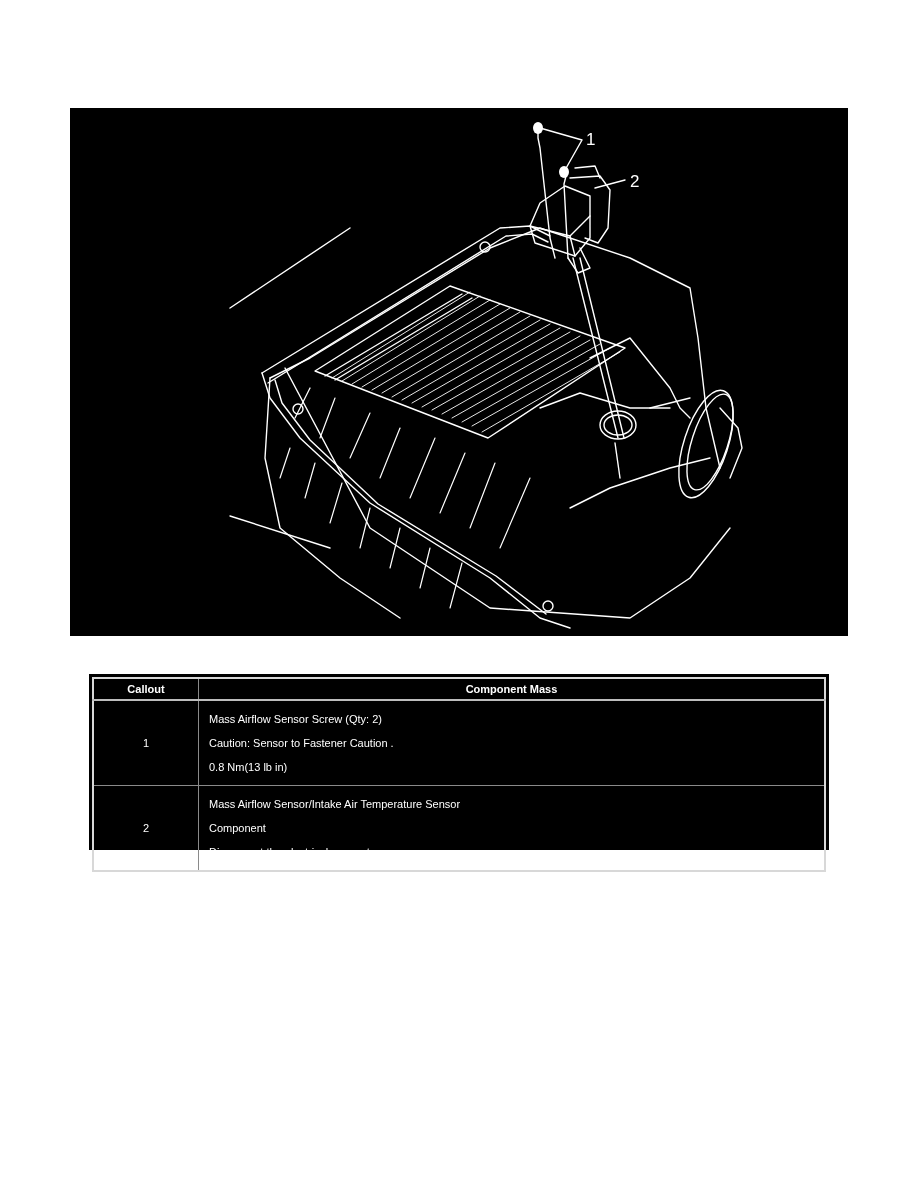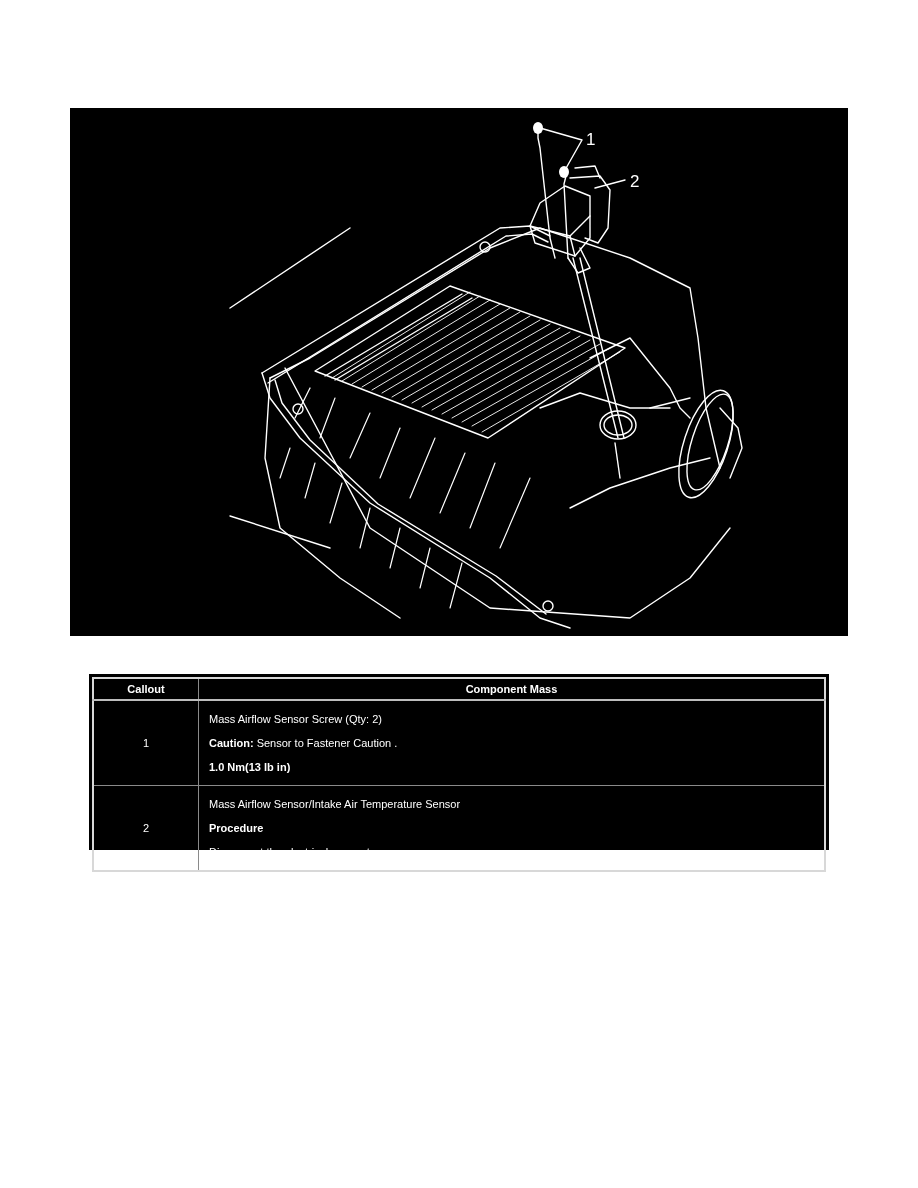--- a/index.html
+++ b/index.html
@@ -12,21 +12,21 @@
                    font-family: "Liberation Sans", sans-serif; }
   .table-wrap { position: absolute; left: 89px; top: 652px; width: 740px; height: 176px;
                 background: #000000; box-sizing: border-box; padding: 3px; margin-top: 22px; }
   table { width: 100%; height: 100%; border-collapse: collapse; color: #ffffff;
           font-size: 11px; border: 2px solid #d8d8d8; box-sizing: border-box; }
   th, td { border: 1px solid #8a8a8a; padding: 0 4px; vertical-align: middle; }
   th { font-weight: bold; text-align: center; height: 20px; border-bottom: 2px solid #bdbdbd; }
   td.callout { text-align: center; width: 96px; }
   td.comp { padding: 6px; }
   .line { display: block; height: 24px; line-height: 24px; padding-left: 4px; }
-  .b { font-weight: bold; }
+  .b { font-weight: normal; }
 </style>
 </head>
 <body>
 
 <div class="figure">
   <svg width="778" height="528" viewBox="0 0 778 528">
     <g fill="none" stroke="#ffffff" stroke-width="1.4" stroke-linejoin="round" stroke-linecap="round">
 
       <path d="M160 200 L280 120"></path>
       <path d="M160 408 L260 440"></path>
@@ -128,26 +128,26 @@
         <th style="width:96px;">Callout</th>
         <th>Component Mass</th>
       </tr>
     </thead>
     <tbody>
       <tr>
         <td class="callout">1</td>
         <td class="comp">
           <span class="line">Mass Airflow Sensor Screw (Qty: 2)</span>
           <span class="line"><span class="b">Caution:</span><span> Sensor to Fastener Caution .</span></span>
-          <span class="line b">1.0 Nm(13 lb in)</span>
+          <span class="line b">0.8 Nm(13 lb in)</span>
         </td>
       </tr>
       <tr>
         <td class="callout">2</td>
         <td class="comp">
           <span class="line">Mass Airflow Sensor/Intake Air Temperature Sensor</span>
-          <span class="line b">Procedure</span>
+          <span class="line b">Component</span>
           <span class="line">Disconnect the electrical connector.</span>
         </td>
       </tr>
     </tbody>
   </table>
 </div>
 
 </body></html>

